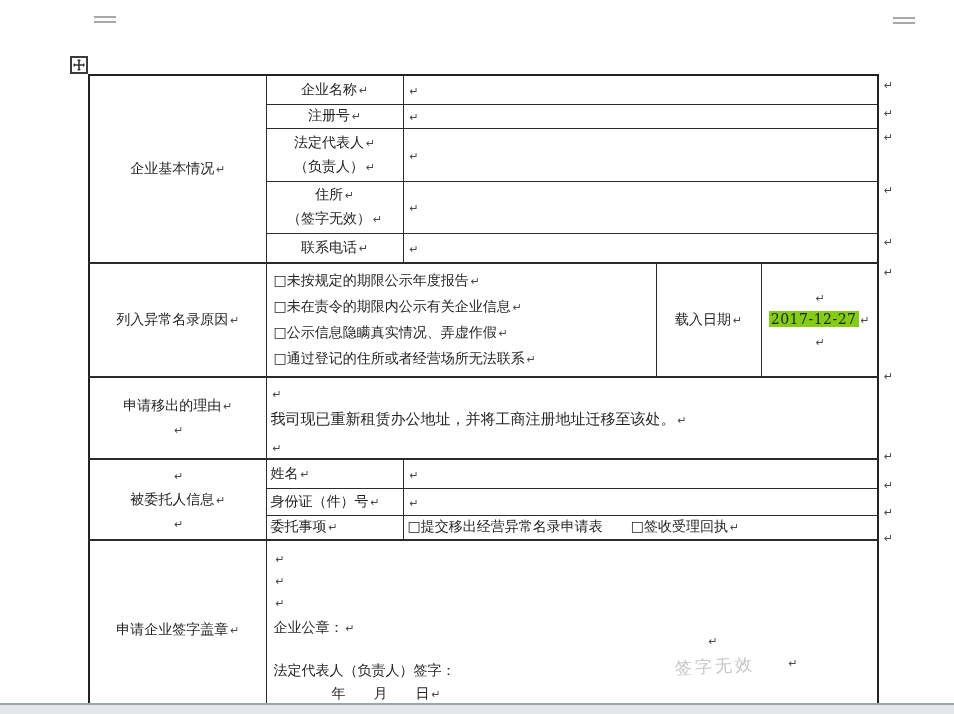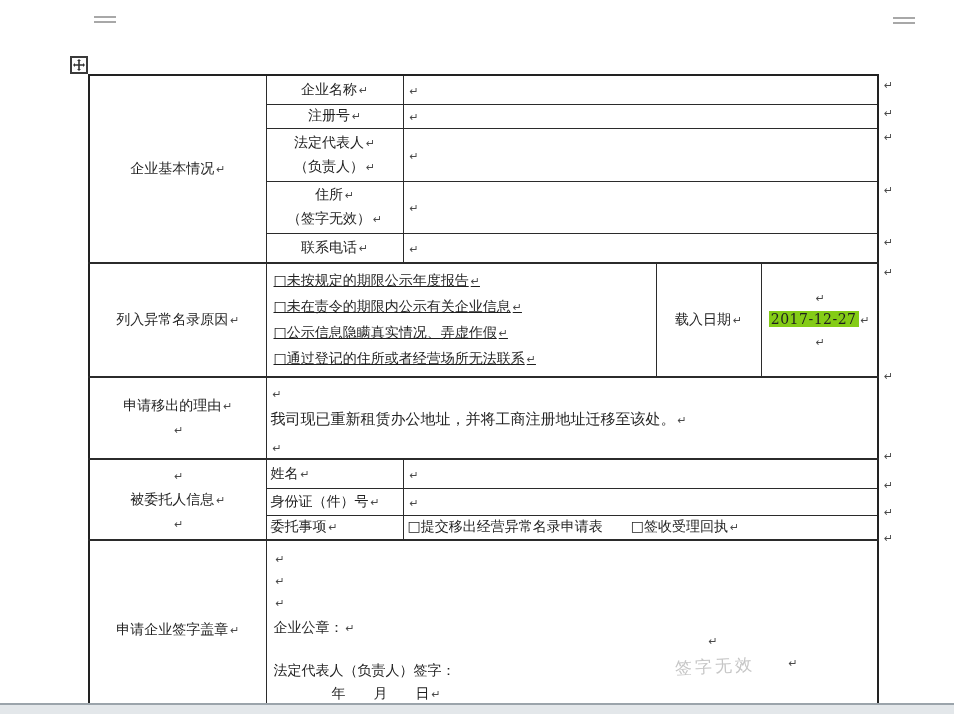--- a/index.html
+++ b/index.html
@@ -47,21 +47,21 @@
   td.v { text-align:left; padding-left:7px; }
   td.sec { text-align:center; }
 
   .pw {
     font-family:"DejaVu Sans","Liberation Sans",sans-serif;
     font-size:11px; color:#4a4a4a; margin-left:2px;
   }
   .pwline { line-height:22px; height:22px; }
 
   .opts { padding:4px 0 4px 7px !important; }
-  .opt { line-height:25px; white-space:nowrap;text-decoration:underline; }
+  .opt { line-height:25px; white-space:nowrap; }
 
   .datecell { text-align:center; padding:0 2px !important; }
   .datecell div { line-height:21px; }
   .date-val { background:#84cc16; padding:0 2px; letter-spacing:0.5px; }
 
   .reason { vertical-align:top !important; padding-top:4px !important; }
   .reason-text { line-height:30px; font-size:15px; white-space:nowrap; }
 
   .sec2line div { line-height:22px; }
 

